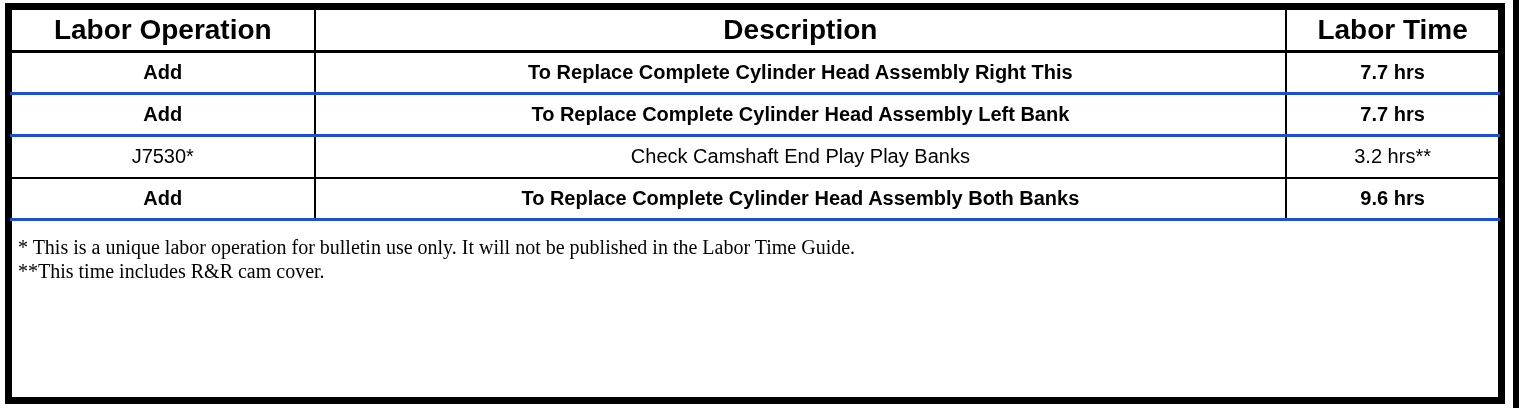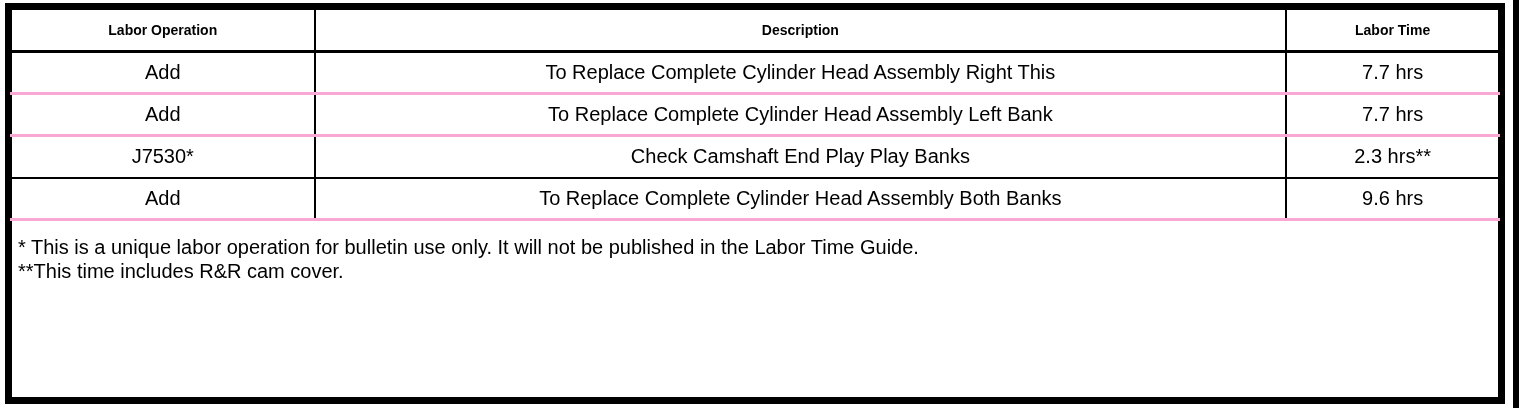--- a/index.html
+++ b/index.html
@@ -35,35 +35,37 @@
     border: 2px solid #000000;
     text-align: center;
     vertical-align: middle;
     font-size: 20px;
     padding: 0;
     overflow: hidden;
     white-space: nowrap;
   }
   .labor-table thead th {
     font-weight: bold;
-    font-size: 14px;
+    font-size: 28px;
     height: 40px;
     border-bottom: 3px solid #000000;
   }
   .labor-table tr.data-row {
     height: 42px;
   }
   .labor-table tr.group-end td {
-    border-bottom: 3px solid #f9a8d4;
+    border-bottom: 3px solid #1d4ed8;
+    font-weight: bold;
   }
   .labor-table td.notes-cell {
     text-align: left;
     vertical-align: top;
     padding: 8px 6px 0 6px;
     white-space: normal;
+    font-family: Liberation Serif, serif;
   }
   .notes-cell p {
     margin: 0;
     font-size: 20px;
     line-height: 24px;
   }
   .notes-cell p.note-1 {
     margin-top: 6px;
   }
   .notes-cell p.note-2 {
@@ -102,21 +104,21 @@
           <td>7.7 hrs</td>
         </tr>
         <tr class="data-row group-end">
           <td>Add</td>
           <td>To Replace Complete Cylinder Head Assembly Left Bank</td>
           <td>7.7 hrs</td>
         </tr>
         <tr class="data-row">
           <td>J7530*</td>
           <td>Check Camshaft End Play Play Banks</td>
-          <td>2.3 hrs**</td>
+          <td>3.2 hrs**</td>
         </tr>
         <tr class="data-row group-end">
           <td>Add</td>
           <td>To Replace Complete Cylinder Head Assembly Both Banks</td>
           <td>9.6 hrs</td>
         </tr>
         <tr>
           <td class="notes-cell" colspan="3">
             <p class="note-1">* This is a unique labor operation for bulletin use only. It will not be published in the Labor Time Guide.</p>
             <p class="note-2">**This time includes R&amp;R cam cover.</p>

